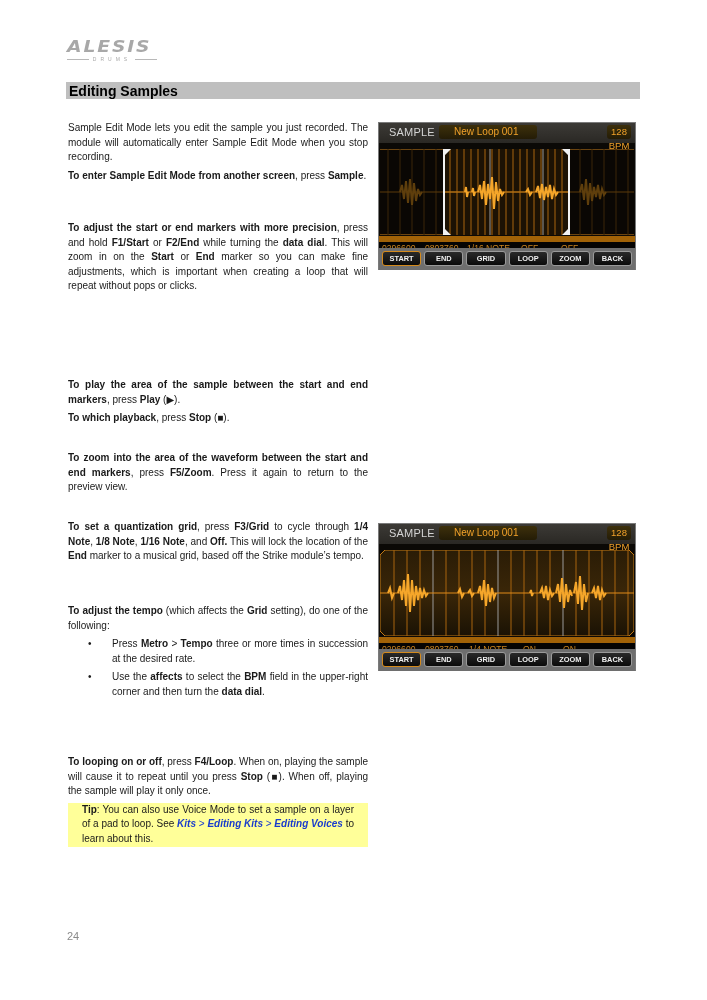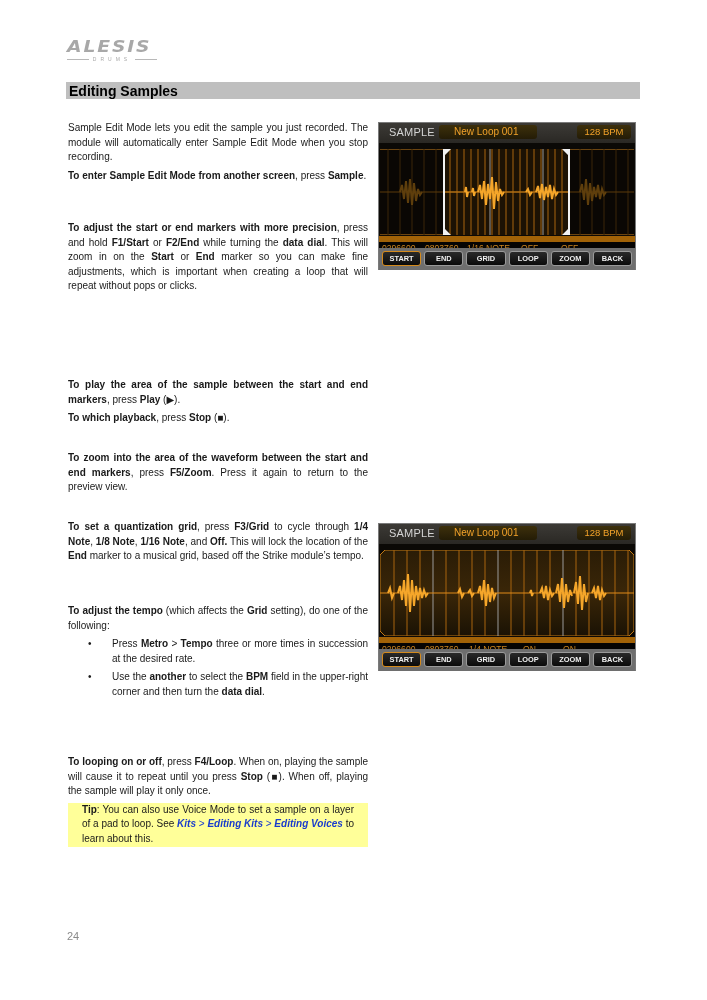--- a/index.html
+++ b/index.html
@@ -22,21 +22,21 @@
   .tip { background: #ffff99; padding: 0 14px; margin-top: 6px; }
   .link { color: #1a3ccc; font-weight: bold; font-style: italic; }
   .page-num { position: absolute; left: 67px; top: 930px; font-size: 11px; color: #8a8a8a; }
 
   
   .screen { position: absolute; width: 258px; height: 148px; background: #0b0906; border: 1px solid #7a7a7a; box-sizing: border-box; }
   .scr-top { position: absolute; left: 0; top: 0; width: 100%; height: 20px; background: linear-gradient(#3c3a36,#2a2824); }
   .scr-label { position: absolute; left: 10px; top: 3px; font-size: 11px; color: #d4d4d4; letter-spacing: 0.2px; }
   .scr-name { position: absolute; left: 60px; top: 2px; width: 98px; height: 14px; border-radius: 3px;
               background: linear-gradient(#3d300c,#241c06); color: #f2a22a; font-size: 10px; line-height: 14px; padding-left: 15px; box-sizing: border-box; }
-  .scr-bpm { position: absolute; right: 4px; top: 2px; width: 54px; height: 14px; border-radius: 3px;
+  .scr-bpm { position: absolute; right: 4px; top: 2px; width: 24px; height: 14px; border-radius: 3px;
              background: linear-gradient(#3d300c,#241c06); color: #f2a22a; font-size: 9.5px; line-height: 14px; text-align: center; }
   .wave { position: absolute; left: 1px; top: 26px; width: 254px; height: 86px; }
   .scr-status { position: absolute; left: 0; top: 113px; width: 100%; height: 12px; background: #050403; border-top: 6px solid #a16207; }
   .scr-status span { position: absolute; top: 0px; font-size: 8.6px; color: #c98420; line-height: 12px; }
   .scr-buttons { position: absolute; left: 0; top: 125px; width: 100%; height: 22px; background: #6e6e6e; display: flex; gap: 3px; padding: 3px 3px; box-sizing: border-box; }
   .fbtn { flex: 1; height: 15px; border-radius: 3px; background: linear-gradient(#2a2a2a,#0a0a0a); border: 1px solid #9a9a9a;
           color: #f0f0f0; font-size: 7.4px; font-weight: bold; text-align: center; line-height: 14px; box-sizing: border-box; }
   .fbtn.active { border-color: #d48a1c; }
 </style>
 </head>
@@ -73,21 +73,21 @@
 </div>
 
 <div class="col" style="top:520px;">
   <p><b>To set a quantization grid</b><span>, press </span><b>F3/Grid</b><span> to cycle through </span><b>1/4 Note</b><span>, </span><b>1/8 Note</b><span>, </span><b>1/16 Note</b><span>, and </span><b>Off.</b><span> This will lock the location of the </span><b>End</b><span> marker to a musical grid, based off the Strike module’s tempo.</span></p>
 </div>
 
 <div class="col" style="top:604px;">
   <p><b>To adjust the tempo</b><span> (which affects the </span><b>Grid</b><span> setting), do one of the following:</span></p>
   <ul class="bullets">
     <li><span>Press </span><b>Metro</b><span> &gt; </span><b>Tempo</b><span> three or more times in succession at the desired rate.</span></li>
-    <li><span>Use the </span><b>another</b><span> to select the </span><b>BPM</b><span> field in the upper-right corner and then turn the </span><b>data dial</b><span>.</span></li>
+    <li><span>Use the </span><b>affects</b><span> to select the </span><b>BPM</b><span> field in the upper-right corner and then turn the </span><b>data dial</b><span>.</span></li>
   </ul>
 </div>
 
 <div class="col" style="top:755px;">
   <p><b>To looping on or off</b><span>, press </span><b>F4/Loop</b><span>. When on, playing the sample will cause it to repeat until you press </span><b>Stop</b><span> (■). When off, playing the sample will play it only once.</span></p>
   <p class="tip"><b>Tip</b><span>: You can also use Voice Mode to set a sample on a layer of a pad to loop. See </span><span class="link">Kits</span><span class="link" style="font-weight:normal;font-style:normal;"> &gt; </span><span class="link">Editing Kits</span><span class="link" style="font-weight:normal;font-style:normal;"> &gt; </span><span class="link">Editing Voices</span><span> to learn about this.</span></p>
 </div>
 
 <div class="screen" style="left:378px; top:122px;">
   <div class="scr-top"></div>

